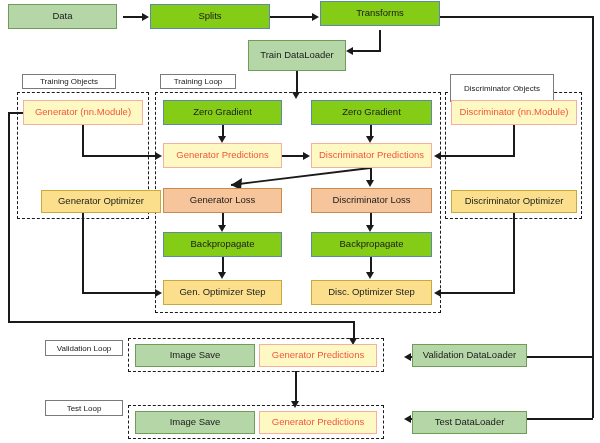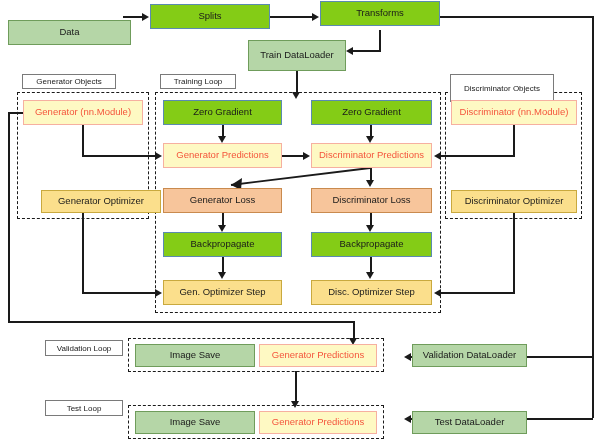--- a/index.html
+++ b/index.html
@@ -28,21 +28,21 @@
   .arw-l{border-top:4.2px solid transparent;border-bottom:4.2px solid transparent;border-right:7px solid #1a1a1a;}
   .arw-d{border-left:4.2px solid transparent;border-right:4.2px solid transparent;border-top:7px solid #1a1a1a;}
   .diag{position:absolute;overflow:visible;}
 </style>
 </head>
 <body>
 
 <div id="canvas">
 
   <div class="group" style="left:17px;top:92px;width:132px;height:127px;"></div>
-  <div class="grouplabel" style="left:22px;top:74px;width:94px;height:15px;">Generator Objects</div>
+  <div class="grouplabel" style="left:22px;top:74px;width:94px;height:15px;">Training Objects</div>
 
   <div class="group" style="left:155px;top:92px;width:286px;height:221px;"></div>
   <div class="grouplabel" style="left:160px;top:74px;width:76px;height:15px;">Training Loop</div>
 
   <div class="group" style="left:445px;top:92px;width:137px;height:127px;"></div>
   <div class="grouplabel" style="left:450px;top:74px;width:104px;height:28px;">Discriminator Objects</div>
 
   <div class="group" style="left:128px;top:338px;width:256px;height:34px;"></div>
   <div class="grouplabel" style="left:45px;top:340px;width:78px;height:16px;">Validation Loop</div>
 
@@ -122,21 +122,21 @@
 
   <div class="ln lh" style="left:411px;top:356px;width:36px;"></div>
   <div class="arw arw-l" style="left:404px;top:353px;"></div>
 
   <div class="ln lh" style="left:411px;top:418px;width:36px;"></div>
   <div class="arw arw-l" style="left:404px;top:415px;"></div>
 
   <div class="ln lv" style="left:295px;top:371px;height:31px;"></div>
   <div class="arw arw-d" style="left:291px;top:401px;"></div>
 
-  <div class="node n-green" style="left:8px;top:20px;width:123px;height:25px;">Data</div>
+  <div class="node n-green" style="left:8px;top:4px;width:109px;height:25px;">Data</div>
   <div class="node n-blue" style="left:150px;top:4px;width:120px;height:25px;">Splits</div>
   <div class="node n-blue" style="left:320px;top:1px;width:120px;height:25px;">Transforms</div>
   <div class="node n-green" style="left:248px;top:40px;width:98px;height:31px;">Train DataLoader</div>
 
   <div class="node n-pred" style="left:23px;top:100px;width:120px;height:25px;">Generator (nn.Module)</div>
   <div class="node n-yellow" style="left:23px;top:190px;width:120px;height:23px;margin-left:18px;">Generator Optimizer</div>
 
   <div class="node n-pred" style="left:451px;top:100px;width:126px;height:25px;">Discriminator (nn.Module)</div>
   <div class="node n-yellow" style="left:451px;top:190px;width:126px;height:23px;">Discriminator Optimizer</div>
 

